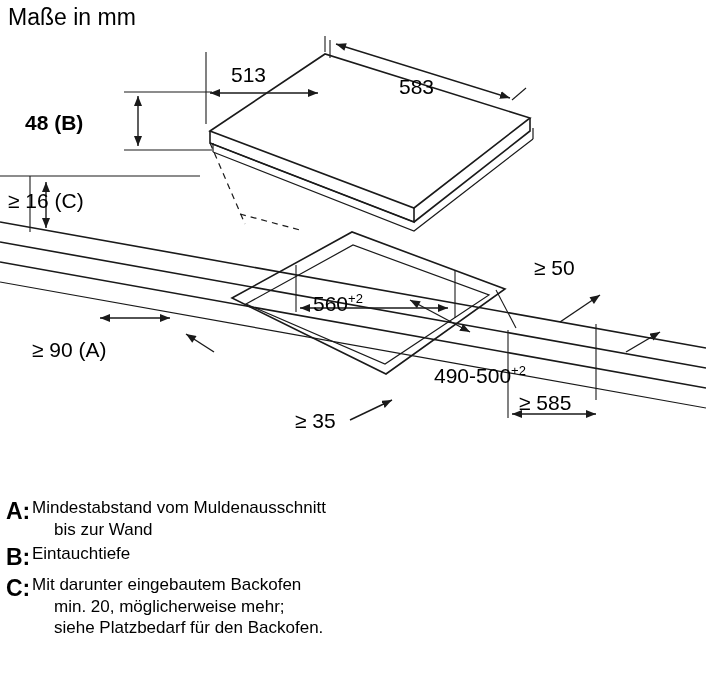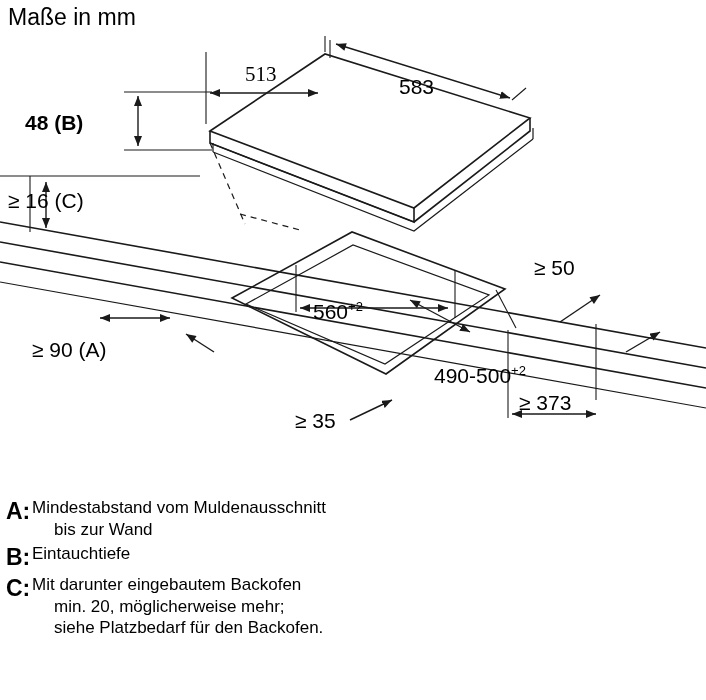--- a/index.html
+++ b/index.html
@@ -157,29 +157,29 @@
       <path d="M626,352 L660,332" marker-end="url(#arrEnd)"></path>
 
       <path d="M596,324 L596,400" stroke-width="1.1"></path>
       <path d="M508,330 L508,418" stroke-width="1.1"></path>
       <path d="M512,414 L596,414" marker-start="url(#arrStart)" marker-end="url(#arrEnd)"></path>
 
       <path d="M350,420 L392,400" marker-end="url(#arrEnd)"></path>
     </g>
   </svg>
 
-  <div class="lbl" style="left:245px; top:64px;font-family:Liberation Serif, serif;"><span>513</span></div>
+  <div class="lbl" style="left:231px; top:64px;"><span>513</span></div>
   <div class="lbl" style="left:399px; top:76px;text-align:center;"><span>583</span></div>
   <div class="lbl bold" style="left:25px; top:112px;font-weight:bold;"><span>48 (B)</span></div>
   <div class="lbl bold" style="left:8px; top:190px;"><span>≥ 16 (C)</span></div>
   <div class="lbl" style="left:534px; top:257px;"><span>≥ 50</span></div>
-  <div class="lbl" style="left:313px; top:292px;margin-top:8px;"><span>560</span><span class="sup">+2</span></div>
+  <div class="lbl" style="left:313px; top:292px;"><span>560</span><span class="sup">+2</span></div>
   <div class="lbl bold" style="left:32px; top:339px;"><span>≥ 90 (A)</span></div>
   <div class="lbl" style="left:434px; top:340px;margin-top:24px;"><span>490-500</span><span class="sup">+2</span></div>
-  <div class="lbl" style="left:519px; top:392px;"><span>≥ 373</span></div>
+  <div class="lbl" style="left:519px; top:392px;"><span>≥ 585</span></div>
   <div class="lbl" style="left:287px; top:410px;margin-left:8px;"><span>≥ 35</span></div>
 
   <div class="legend">
     <div class="legend-row">
       <div class="legend-key">A:</div>
       <div class="legend-text">
         <span>Mindestabstand vom Muldenausschnitt</span>
         <span class="indent">bis zur Wand</span>
       </div>
     </div>

